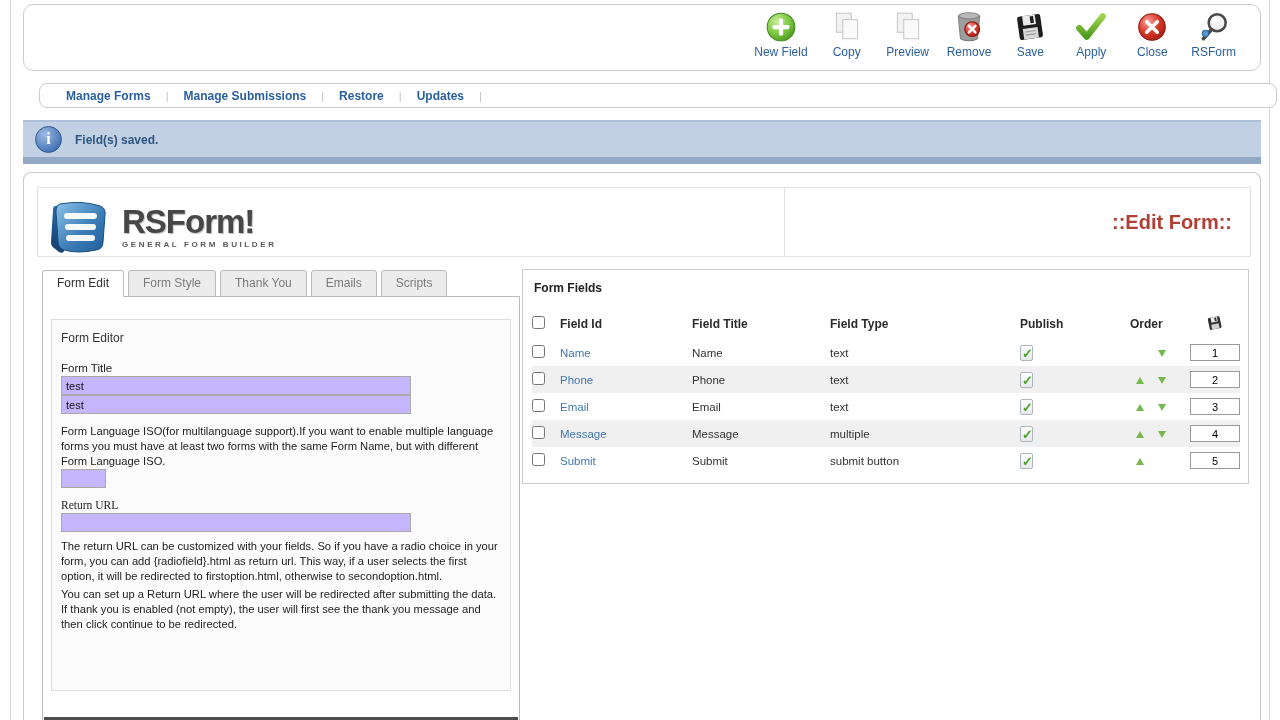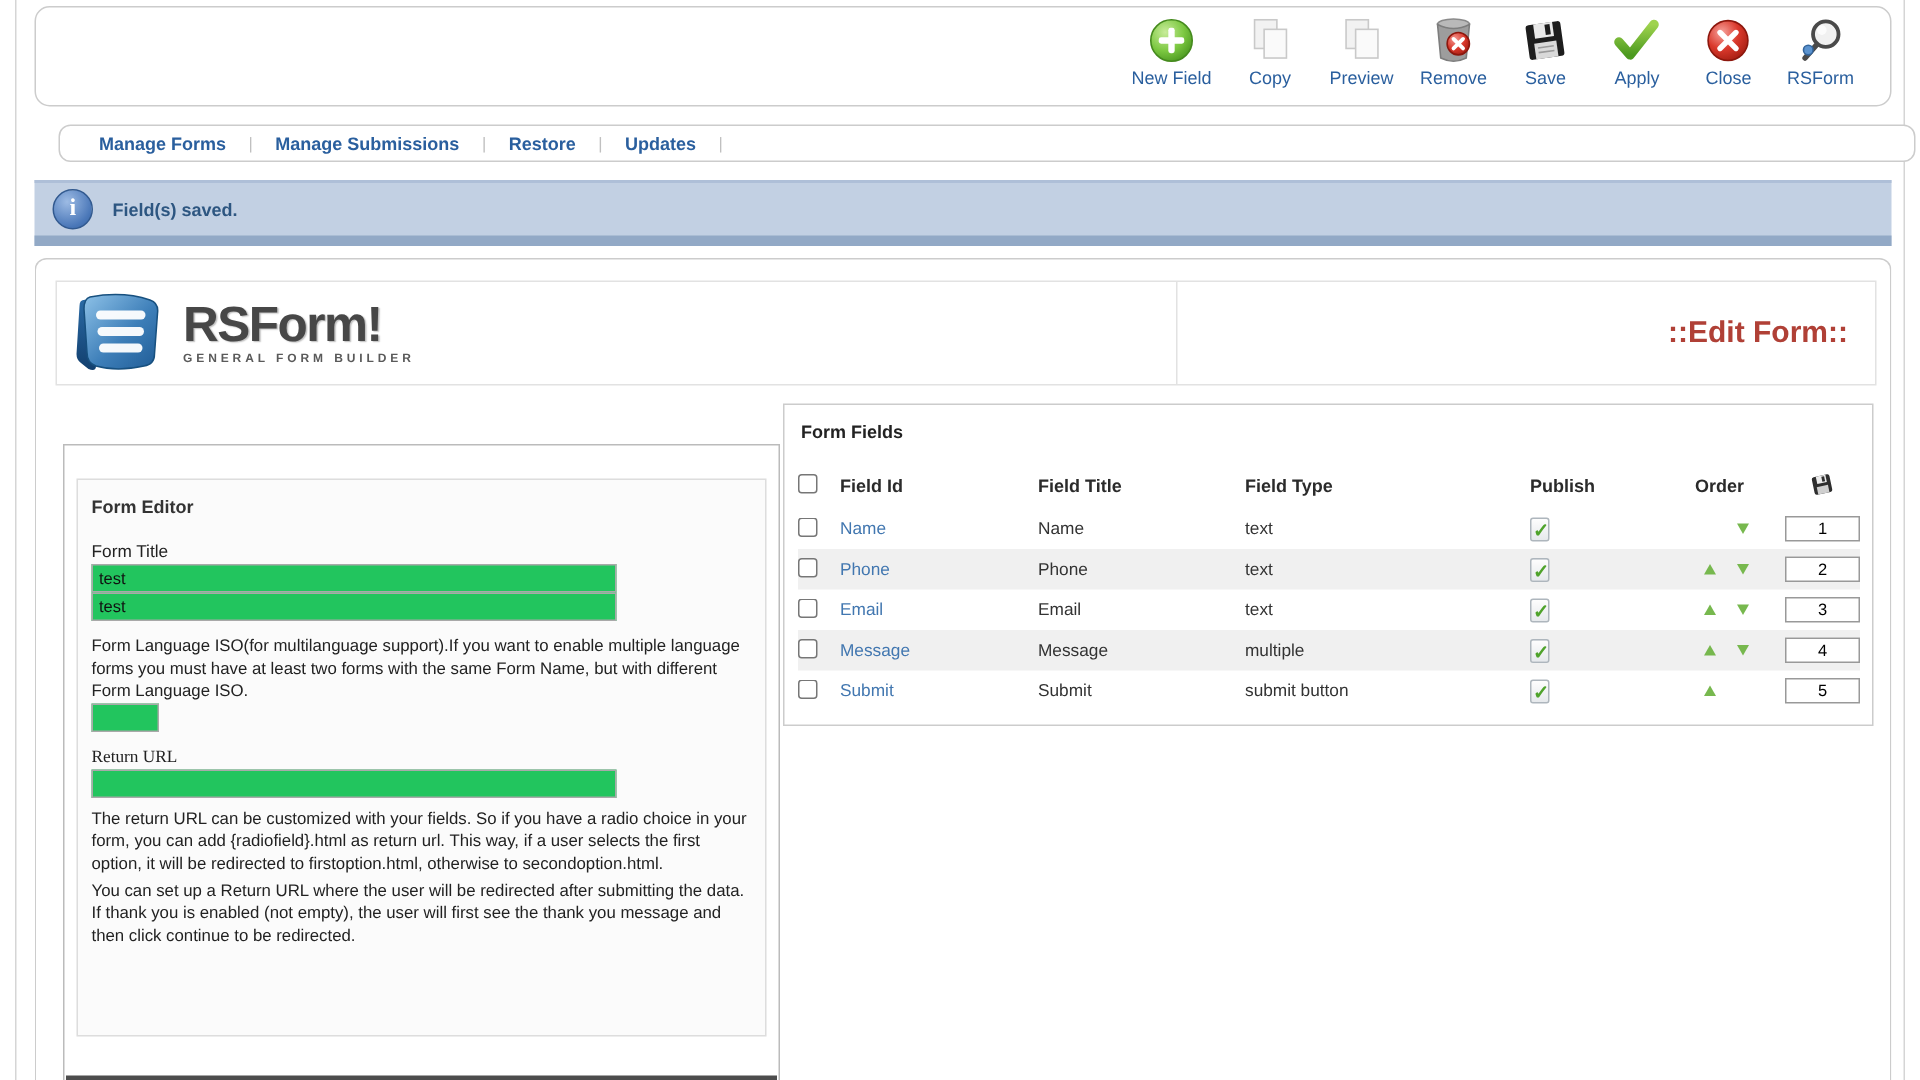--- a/index.html
+++ b/index.html
@@ -33,21 +33,21 @@
   .info-icon .i-glyph { position:absolute; left:0; top:3px; width:100%; text-align:center;
                color:#fff; font-weight:bold; font-size:16px; font-family:"Liberation Serif", serif; }
   .info-text { margin-left:13px; font-size:12px; font-weight:bold; color:#2d5681; }
 
   
   .main-panel { position:absolute; left:12px; top:172px; width:1238px; height:548px;
                 border:1px solid #ccc; border-bottom:none; border-radius:8px 8px 0 0; background:#fff; }
 
   .header-box { position:absolute; left:13px; top:14px; width:1214px; height:70px;
                 border:1px solid #e2e2e2; display:flex; }
-  .header-left { width:746px; height:100%; display:flex; align-items:center; padding-left:10px; }
+  .header-left { width:746px; height:100%; display:flex; align-items:flex-end; padding-left:10px; }
   .header-right { flex:1; height:100%; border-left:1px solid #e2e2e2;
                   display:flex; align-items:center; justify-content:flex-end; padding-right:18px; }
   .edit-title { font-size:20px; font-weight:bold; color:#b04036; }
 
   .logo { display:flex; align-items:center; }
   .logo-mark { width:62px; height:56px; position:relative; }
   .logo-text { margin-left:12px; }
   .logo-name { font-size:33px; font-weight:bold; color:#474747; letter-spacing:-1px;
                text-shadow:1px 1px 1px #bbb; line-height:30px; }
   .logo-tagline { font-size:8px; font-weight:bold; letter-spacing:2.6px; color:#5a5a5a; margin-top:3px; }
@@ -58,23 +58,23 @@
          border:1px solid #bbb; border-radius:3px 3px 0 0; margin-right:4px;
          background:#ececec; color:#7a7a7a; }
   .tab.active { background:#fff; color:#333; border-bottom:1px solid #fff; position:relative; z-index:4; }
 
   .tab-content { position:absolute; left:18px; top:123px; width:478px; height:425px;
                  border:1px solid #bbb; background:#fff; z-index:2; }
   .dark-strip { position:absolute; left:1px; right:1px; bottom:0; height:3px; background:#4d4d4d; }
 
   .fieldset { position:absolute; left:8px; top:22px; width:460px; height:372px;
               background:#fbfbfb; border:1px solid #ddd; padding:11px 9px; overflow:hidden; }
-  .fs-legend { font-size:12px; font-weight:bold; color:#333; }
+  .fs-legend { font-size:12px; font-weight:normal; color:#333; }
   .fld-label { margin-top:17px; margin-bottom:2px; font-size:11.5px; color:#222; }
-  .txt-input { display:block; height:19px; border:1px solid #a9a9a9; background:#22c55e;
+  .txt-input { display:block; height:19px; border:1px solid #a9a9a9; background:#c4b5fd;
                font-family:"Liberation Sans", sans-serif; font-size:11px; padding:1px 4px; color:#111; }
   .w-full { width:350px; }
   .w-small { width:45px; }
   .help { margin-top:7px; font-size:11.2px; line-height:15px; color:#222; }
   .help + .help { margin-top:15px; }
 
   
   .fields-panel { position:absolute; left:498px; top:96px; width:727px; height:215px;
                   border:1px solid #ccc; background:#fff; padding:9px 9px 0 9px; }
   .fp-title { font-size:12px; font-weight:bold; color:#222; margin:2px 0 0 2px; }
@@ -258,20 +258,27 @@
             <div class="logo-name">RSForm!</div>
             <div class="logo-tagline">GENERAL FORM BUILDER</div>
           </div>
         </div>
       </div>
       <div class="header-right">
         <span class="edit-title">::Edit Form::</span>
       </div>
     </div>
 
+    <div class="tabs">
+      <div class="tab active">Form Edit</div>
+      <div class="tab">Form Style</div>
+      <div class="tab">Thank You</div>
+      <div class="tab">Emails</div>
+      <div class="tab">Scripts</div>
+    </div>
 
     <div class="tab-content">
       <div class="fieldset">
         <div class="fs-legend">Form Editor</div>
 
         <div class="fld-label">Form Title</div>
         <input class="txt-input w-full" type="text" value="test" style="">
 
         <input class="txt-input w-full" type="text" value="test" style="">
 

